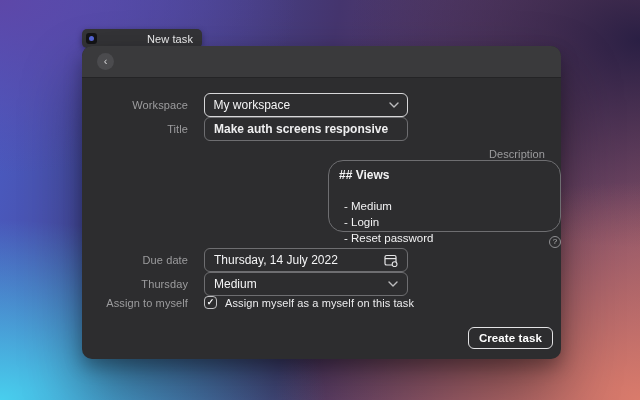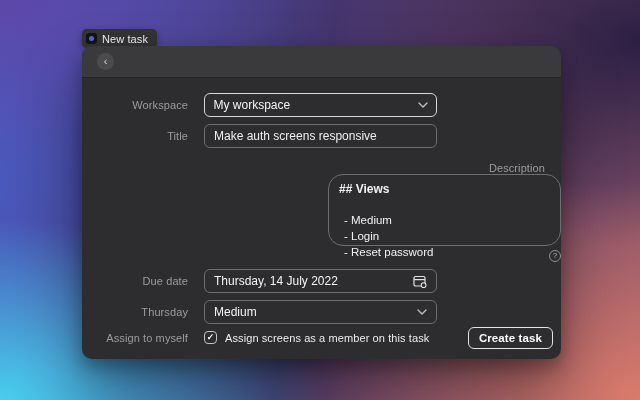--- a/index.html
+++ b/index.html
@@ -24,56 +24,56 @@
     background:#343437;border-radius:5px;
     display:flex;align-items:center;gap:5px;padding:0 9px 0 4px;
     box-shadow:0 2px 6px rgba(0,0,0,.35);
     cursor:default;
   }
   .task-badge .app-ic{
     width:11px;height:11px;background:#141416;border-radius:3px;
     display:flex;align-items:center;justify-content:center;flex:none;
   }
   .task-badge .app-ic i{width:5px;height:5px;border-radius:50%;background:#5666d6;display:block;}
-  .task-badge span.lbl{font-size:11px;font-weight:500;color:#f2f2f3;letter-spacing:.1px;}
+  .task-badge span.lbl{font-size:11px;font-weight:500;color:#f2f2f3;letter-spacing:.1px;margin-left:45px;}
   
   .modal{
     position:absolute;left:82px;top:46px;width:479px;height:313px;
     background:#2d2d2f;border-radius:10px;
     box-shadow:0 30px 60px rgba(0,0,0,.38), 0 8px 18px rgba(0,0,0,.3);
   }
   .modal-header{
     height:32px;background:#3a3a3c;border-radius:10px 10px 0 0;
     border-bottom:1px solid #242426;
     display:flex;align-items:center;padding-left:15px;box-sizing:border-box;
   }
   .back-btn{
     width:17px;height:17px;border-radius:50%;background:#4b4b4e;border:none;
     color:#d2d2d4;font-size:11px;line-height:1;padding:0;
     display:flex;align-items:center;justify-content:center;cursor:pointer;
     font-family:"Liberation Sans", sans-serif;
   }
   .modal-body{padding-top:15px;}
-  .form-row{display:flex;align-items:center;margin-bottom:7px;}
+  .form-row{display:flex;align-items:center;margin-bottom:0;}
   .form-row.top{align-items:flex-end;flex-direction:column;}
   .row-label{
     width:106px;flex:none;text-align:right;margin-right:16px;
     font-size:11px;color:#9c9c9e;letter-spacing:.1px;
   }
   .form-row.top .row-label{padding-top:7px;}
   .field{
-    width:233px;box-sizing:border-box;height:24px;
+    width:204px;box-sizing:border-box;height:24px;
     border:1px solid #6e6e71;border-radius:6px;background:transparent;
     display:flex;align-items:center;justify-content:space-between;
     padding:0 9px;color:#f4f4f5;font-size:12px;cursor:pointer;
   }
   .field .val{font-weight:500;}
   .field.focused{border:1.5px solid #d7d7d9;padding:0 8.5px;}
   .field.plain{cursor:text;}
-  .field.plain .val{font-weight:400;color:#efeff0;}
+  .field.plain .val{font-weight:700;color:#efeff0;}
   .chev{display:flex;align-items:center;opacity:.85;flex:none;}
   .textarea{
     width:233px;box-sizing:border-box;height:72px;
     border:1px solid #6e6e71;border-radius:15px;
     padding:7px 10px;color:#f2f2f3;cursor:text;
   }
   .textarea .md-h{font-size:12px;font-weight:700;line-height:15px;}
   .textarea .md-list{margin-top:15px;padding-left:5px;font-size:11.5px;line-height:16px;font-weight:400;}
   .help-btn{
     margin-left:10px;margin-top:4px;width:12px;height:12px;flex:none;box-sizing:border-box;
@@ -181,21 +181,21 @@
             </svg>
         </span>
       </div>
     </div>
 
     <div class="form-row assign-row">
       <div class="row-label">Assign to myself</div>
       <span class="checkbox" role="checkbox" aria-checked="true">
         <span class="mark">✓</span>
       </span>
-      <span class="assign-text">Assign screens as a member on this task</span>
+      <span class="assign-text">Assign myself as a myself on this task</span>
     </div>
 
   </div>
 
   <button class="create-btn">
     <span>Create task</span>
   </button>
 
 </div>
 

